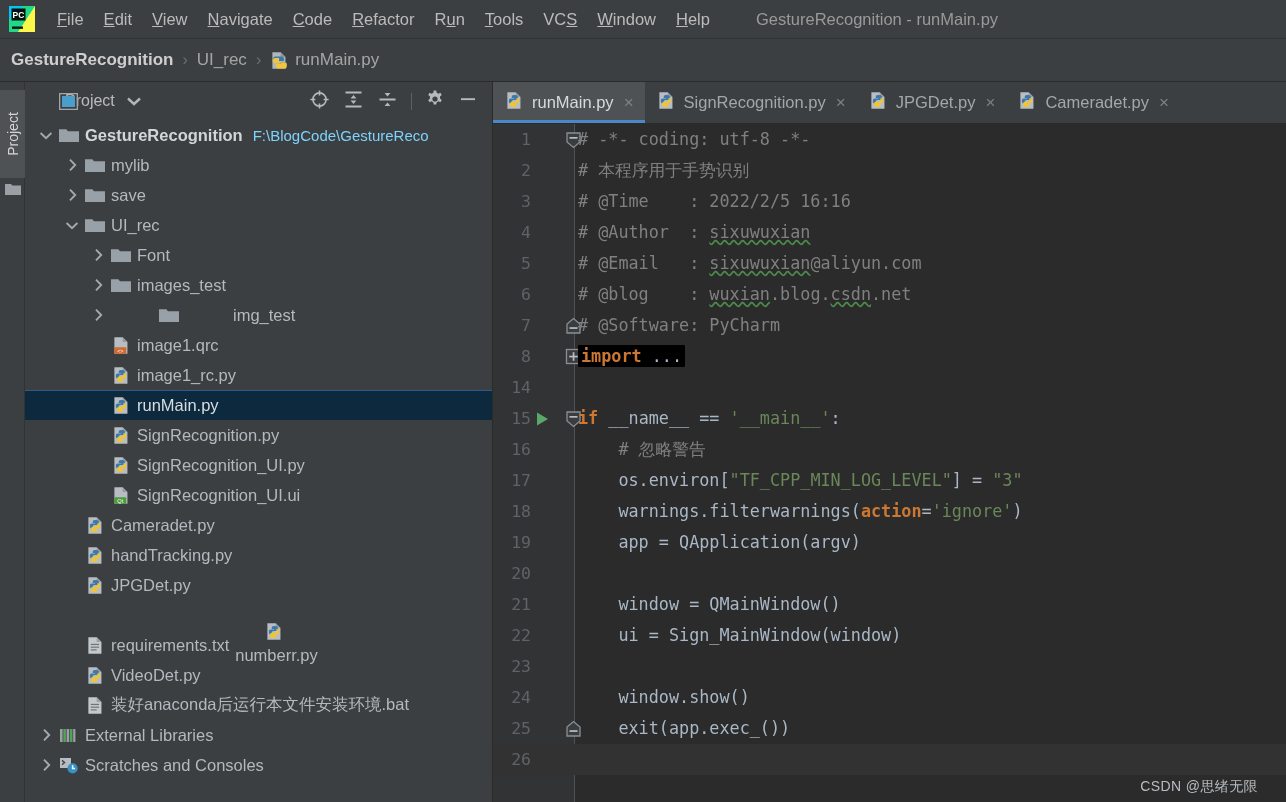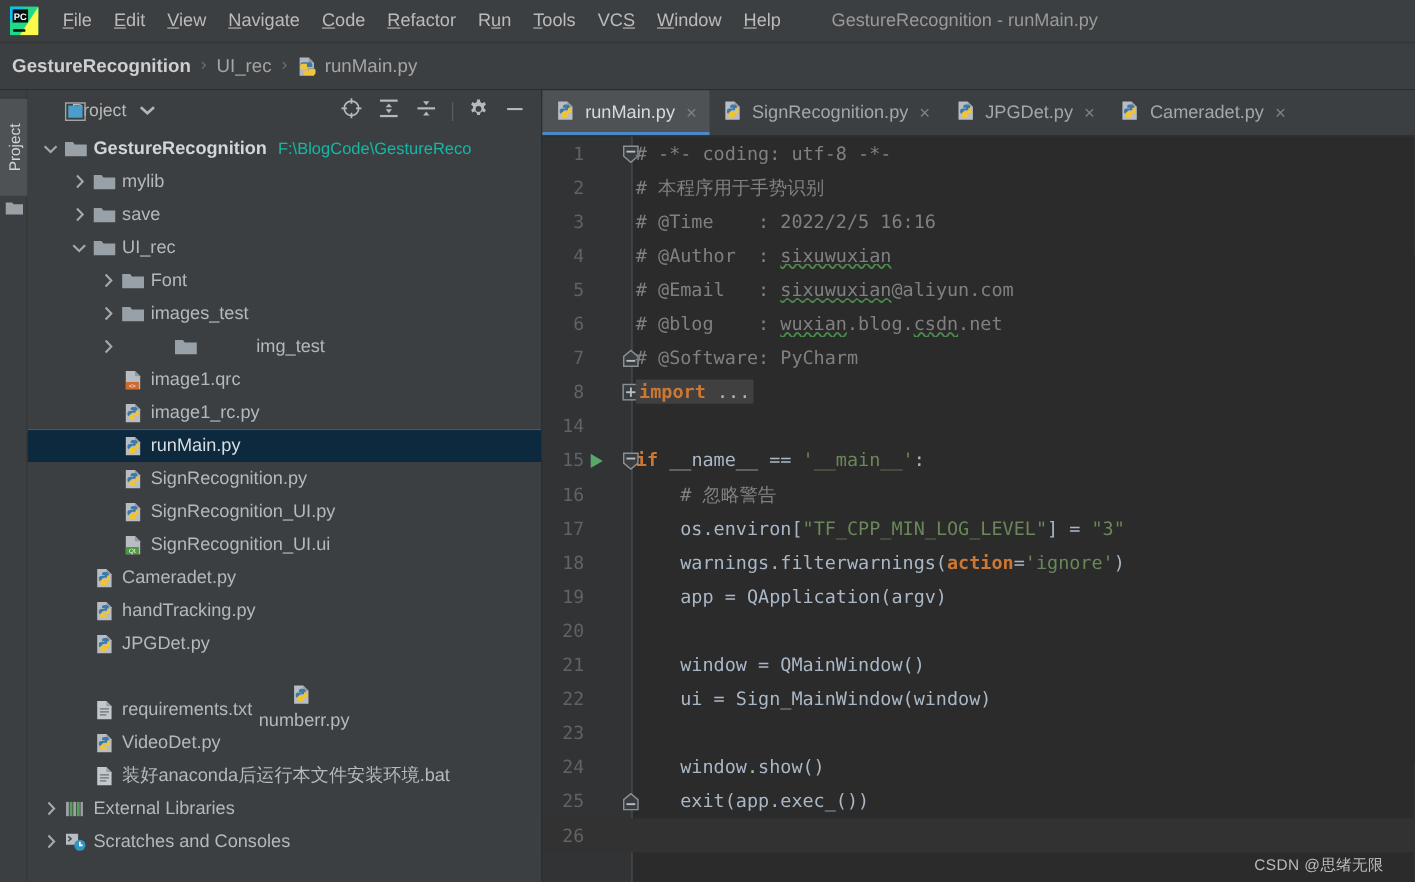--- a/index.html
+++ b/index.html
@@ -74,21 +74,21 @@
     height: 30px; display: flex; align-items: center; white-space: nowrap;
     font-size: 16.5px; color: #b2b9bf; cursor: default; padding-left: 0;
   }
   .tree-row.selected {
     background: #0d293e; border-top: 1px solid #2d5c8a; border-bottom: 1px solid #0d293e;
     color: #d8dde2;
   }
   .tree-row .twisty { width: 22px; display: inline-flex; justify-content: center; flex: 0 0 22px; }
   .tree-row .ico { width: 24px; display: inline-flex; justify-content: center; flex: 0 0 24px; margin-right: 4px; }
   .tree-row .lbl.bold { font-weight: bold; color: #d2d6d9; }
-  .tree-row .path { color: #14b8a6; font-size: 15px; margin-left: 10px; }
+  .tree-row .path { color: #7dd3fc; font-size: 15px; margin-left: 10px; }
 
   
   .tabbar {
     position: absolute; left: 493px; top: 82px; width: 793px; height: 42px;
     background: #3c3f41; display: flex; align-items: stretch;
     border-bottom: 1px solid #2b2b2b; overflow: hidden;
   }
   .tab {
     display: flex; align-items: center; padding: 0 11px 0 12px; gap: 8px;
     color: #a3a7aa; font-size: 16.5px; white-space: nowrap; position: relative;
@@ -124,21 +124,21 @@
   .ctext {
     position: absolute; left: 85px; line-height: 31px;
     font-family: "DejaVu Sans Mono", monospace; font-size: 16.8px;
     color: #a9b7c6; white-space: pre;
   }
   .cmt { color: #808080; }
   .kw  { color: #cc7832; font-weight: bold; }
   .str { color: #6a8759; }
   .fn  { color: #a9b7c6; }
   .sq  { text-decoration: underline wavy #4b8b4b; text-decoration-skip-ink: none; }
-  .foldbg { background: #404040; padding: 1px 3px; border-radius: 1px; }
+  .foldbg { background: #000000; padding: 1px 3px; border-radius: 1px; }
 
   .watermark {
     position: absolute; right: 28px; bottom: 6px;
     color: #b8bcc0; font-size: 14px; letter-spacing: 0.4px;
   }
 </style>
 </head>
 <body>
 
 <div id="app">

